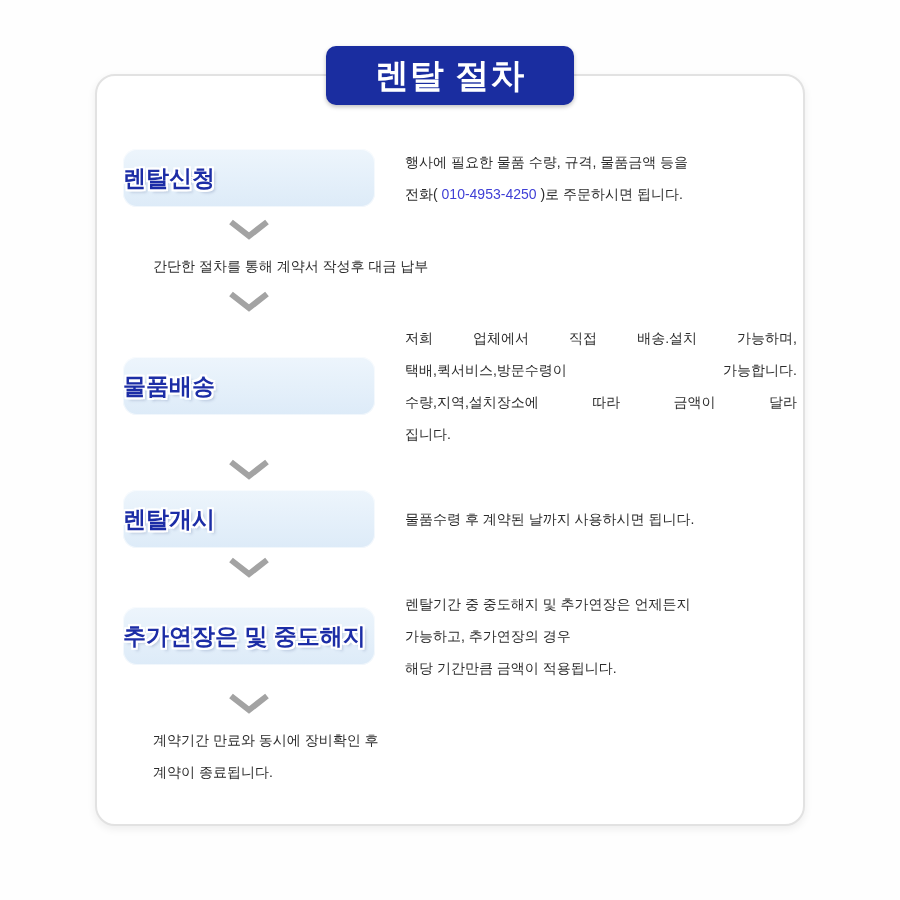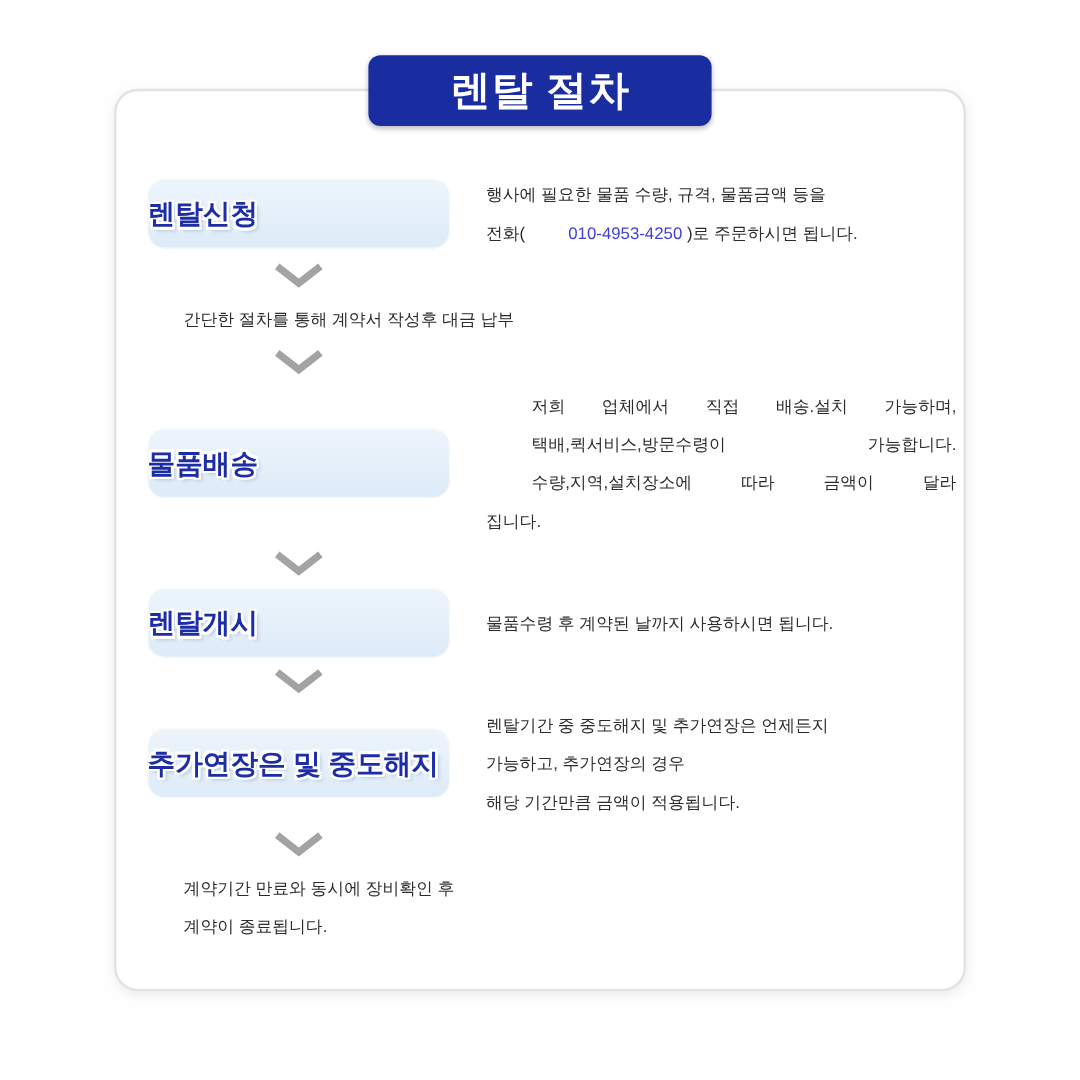--- a/index.html
+++ b/index.html
@@ -8,21 +8,21 @@
 
   .frame{
     position:absolute;left:95px;top:74px;width:710px;height:752px;
     border:2px solid #e2e2e2;border-radius:20px;background:#fff;
     box-shadow:0 3px 9px rgba(0,0,0,0.07);
     box-sizing:border-box;
   }
 
   .title-badge{
     position:absolute;left:50%;top:46px;transform:translateX(-50%);
-    width:286px;height:59px;background:#1a2da0;border-radius:10px;
+    width:248px;height:59px;background:#1a2da0;border-radius:10px;
     display:flex;align-items:center;justify-content:center;z-index:3;
     box-shadow:0 2px 4px rgba(0,0,0,0.25);
   }
   .title-badge span{
     color:#ffffff;font-size:34px;font-weight:bold;letter-spacing:1px;
   }
 
   .content{
     position:absolute;left:95px;top:74px;width:710px;
     box-sizing:border-box;padding:72px 8px 0 28px;z-index:2;
@@ -37,22 +37,22 @@
   }
   .step-label{
     color:#1c2da6;font-weight:bold;font-size:23px;white-space:nowrap;
     text-shadow:
       -2px -2px 0 #fff, 2px -2px 0 #fff, -2px 2px 0 #fff, 2px 2px 0 #fff,
       0 -2px 0 #fff, 0 2px 0 #fff, -2px 0 0 #fff, 2px 0 0 #fff,
       3px 3px 3px rgba(80,100,150,0.35);
   }
   .desc{flex:1;margin-left:30px;color:#2b2b2b;font-size:14px;line-height:32px;}
   .dline{white-space:nowrap;}
-  .dline.just{white-space:normal;text-align:justify;text-align-last:justify;margin-left:38px;}
-  .phone{color:#3f3fd6;margin-left:32px;}
+  .dline.just{white-space:normal;text-align:justify;text-align-last:justify;}
+  .phone{color:#3f3fd6;}
 
   .chev-row{
     width:252px;height:24px;margin:8px 0;
     display:flex;align-items:center;justify-content:center;
   }
 </style>
 </head>
 <body>
 
 <div class="canvas">

